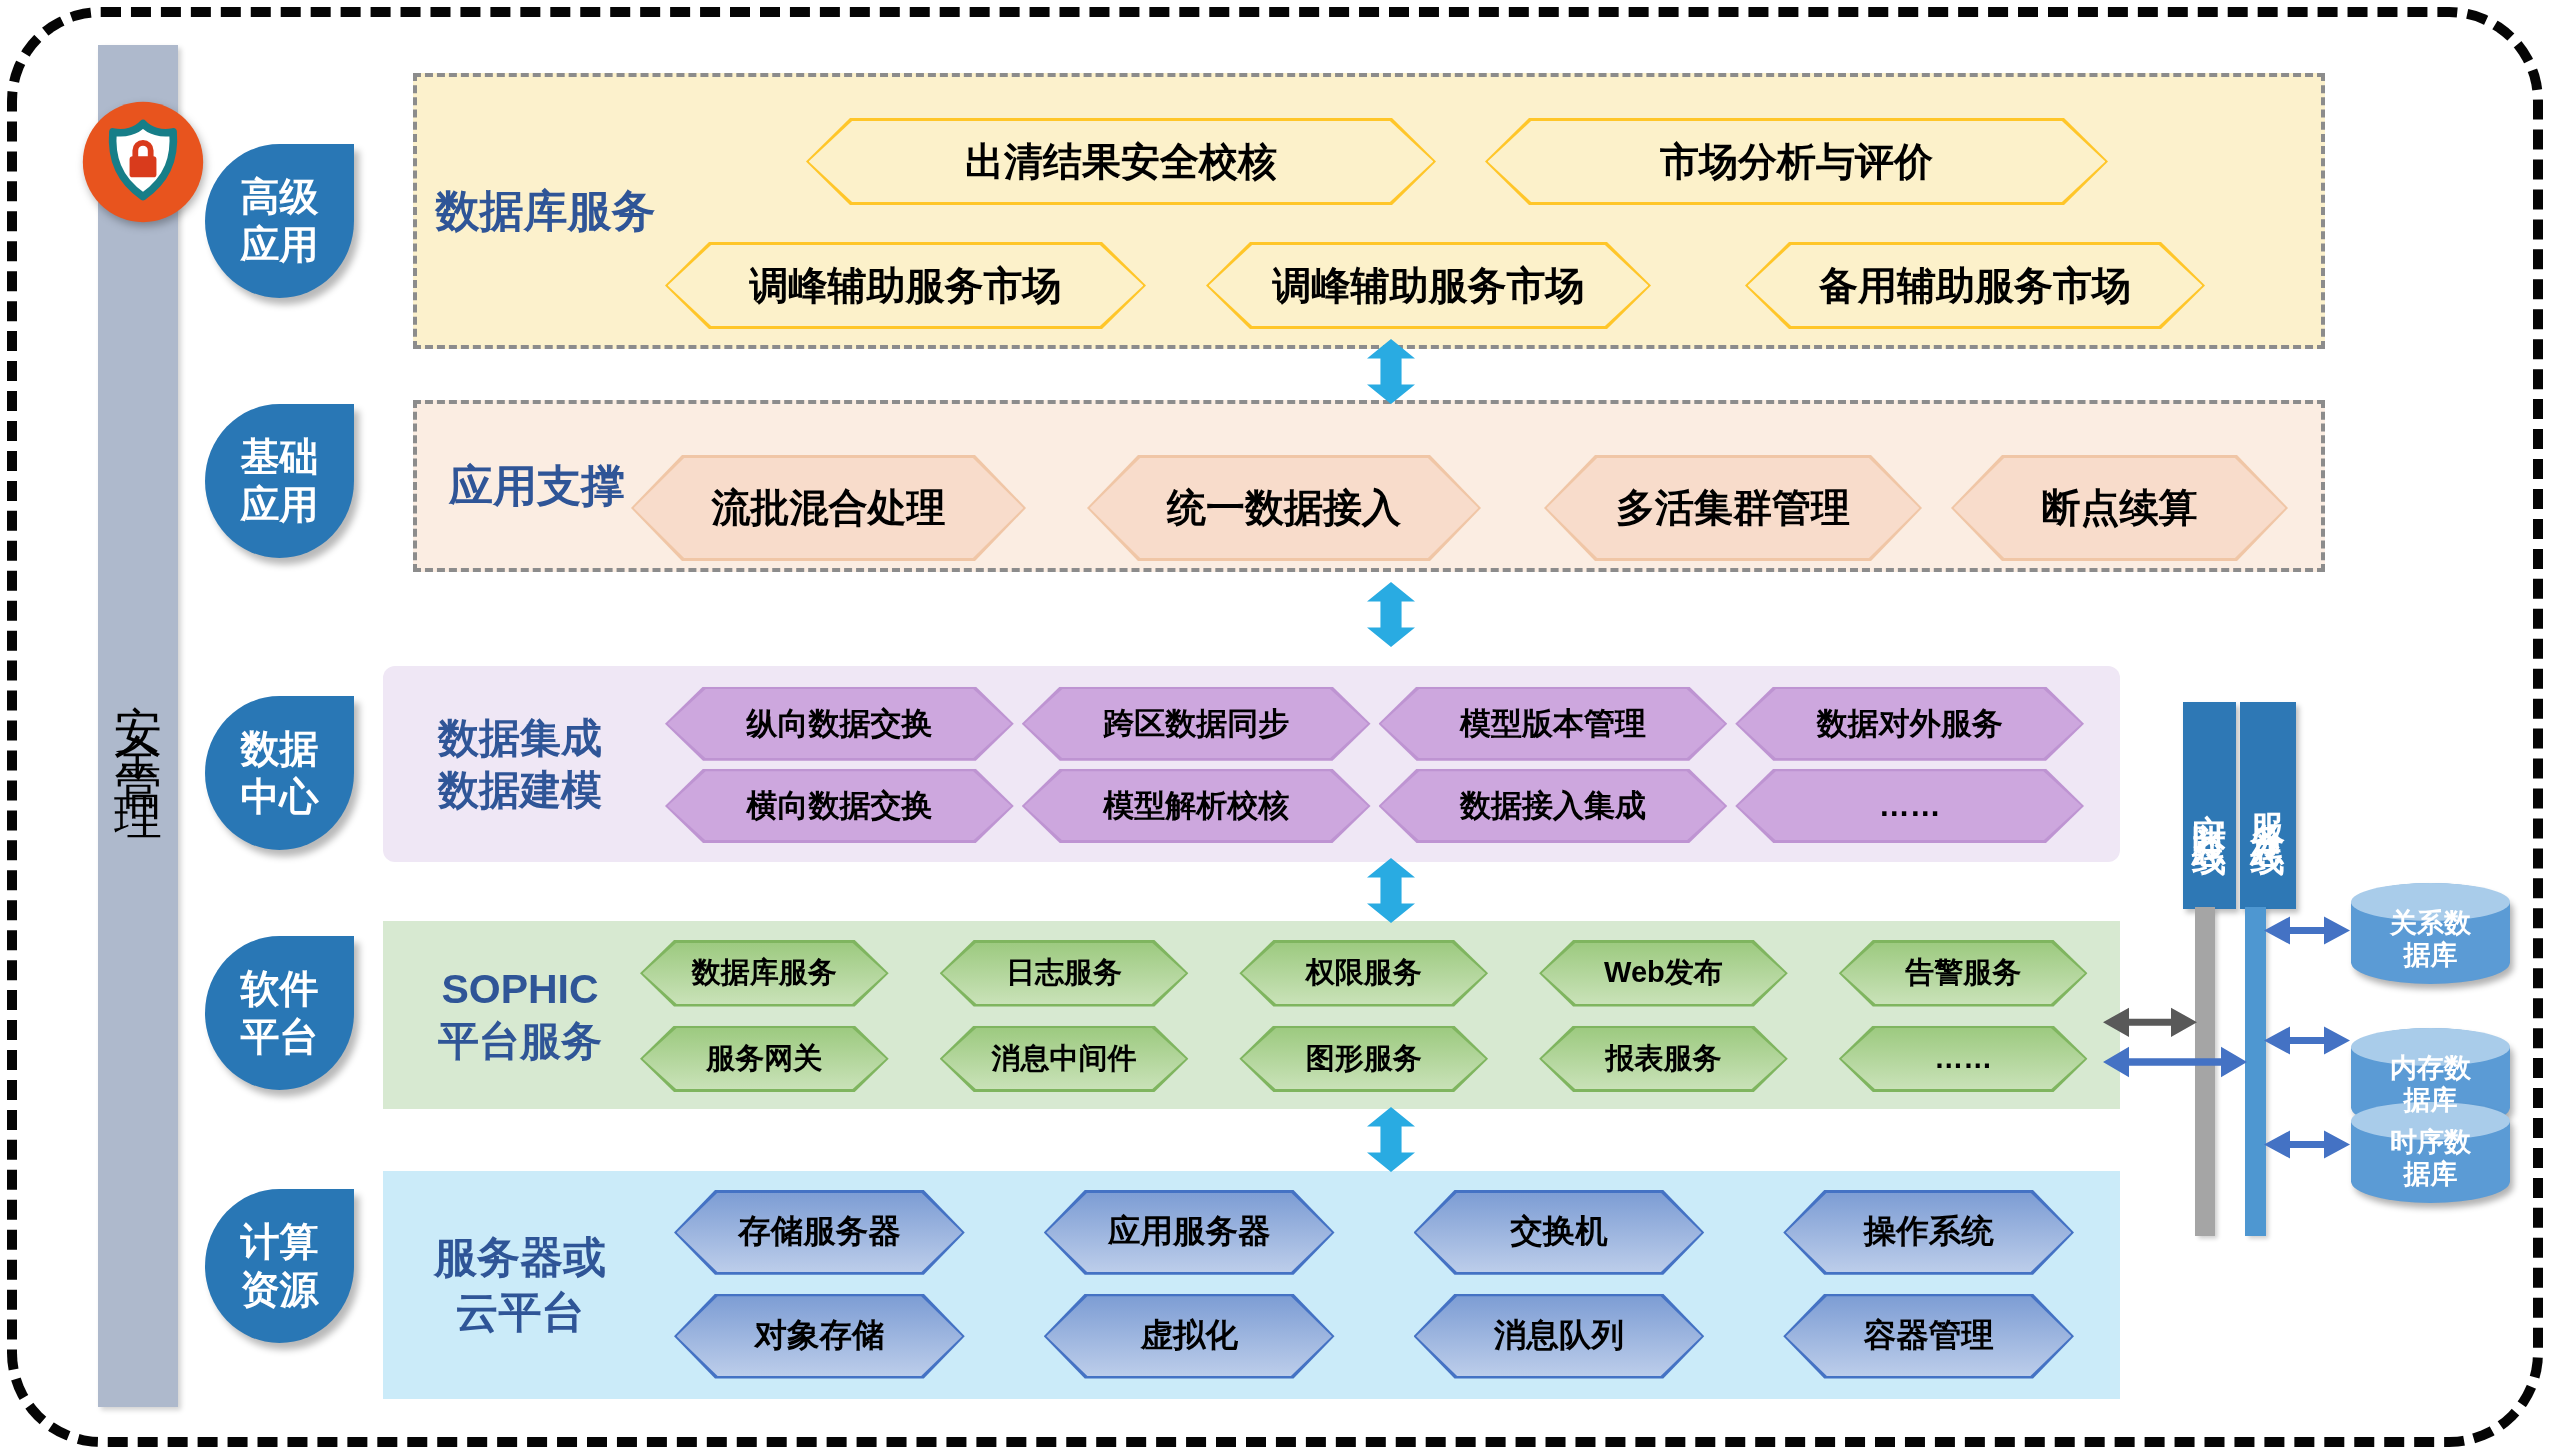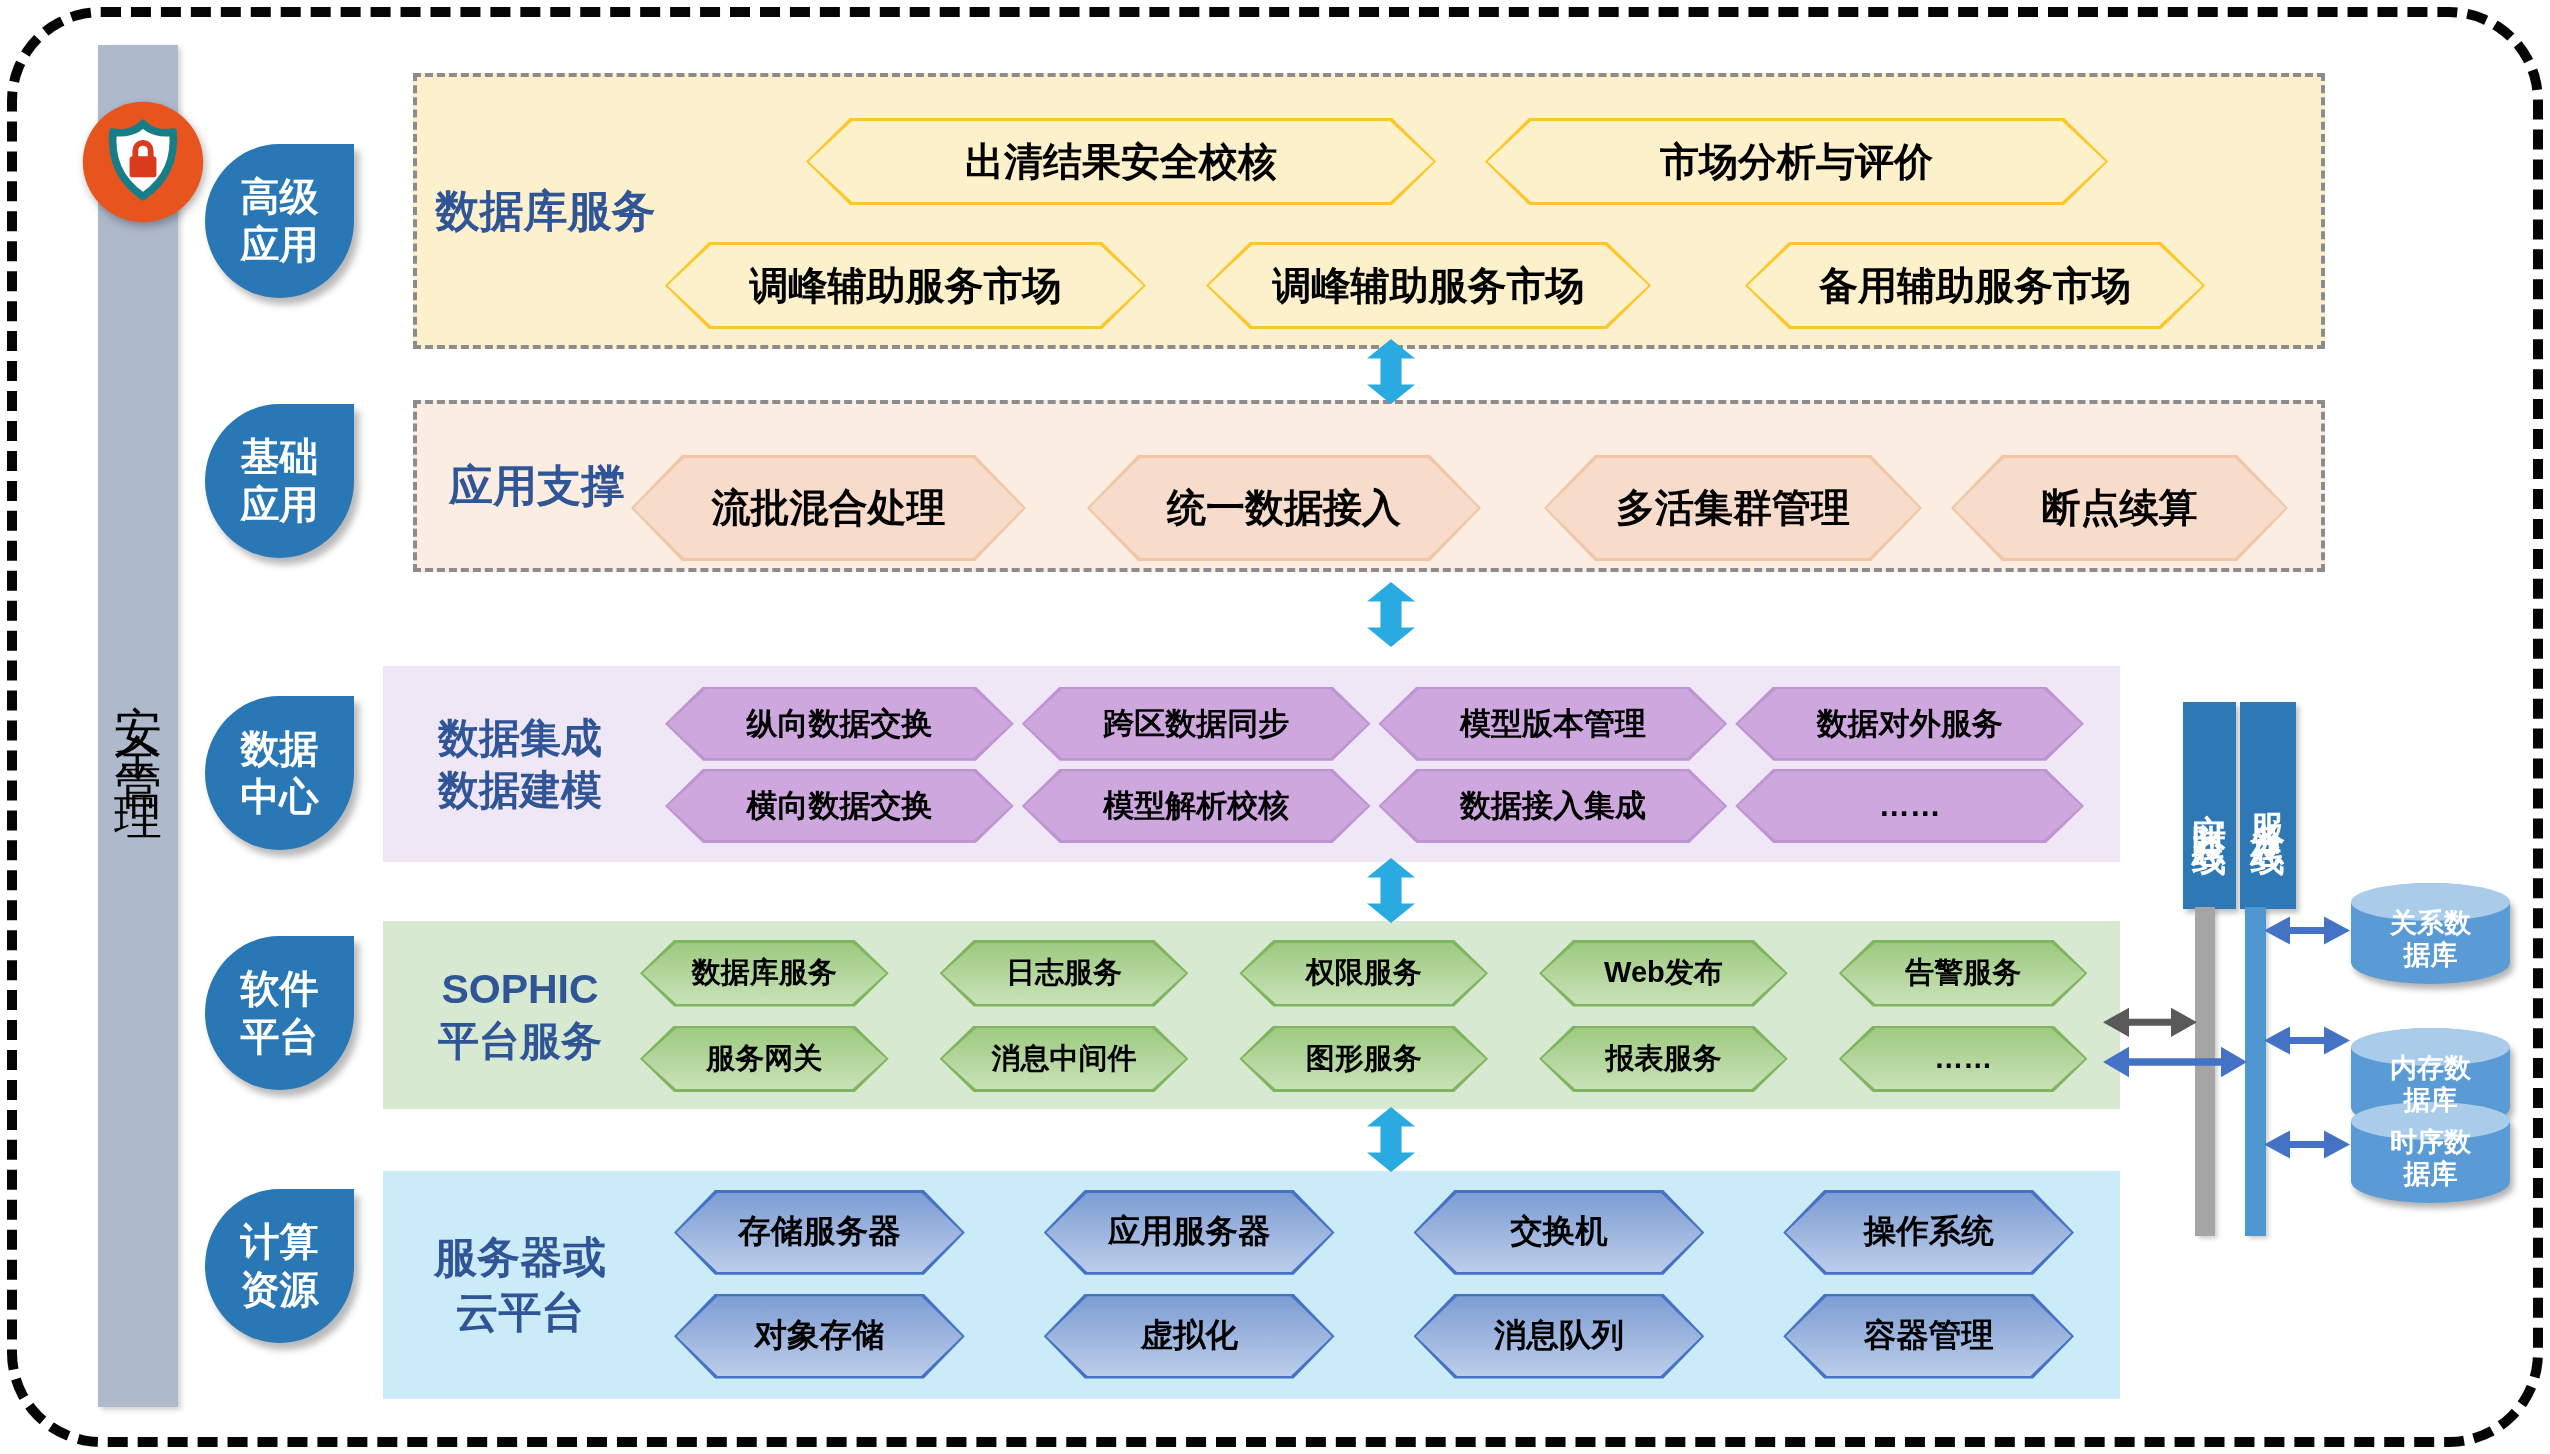--- a/index.html
+++ b/index.html
@@ -42,21 +42,21 @@
   .hx-compute .fill{background:linear-gradient(180deg,var(--compute_hex_top,#7D9DD4),var(--compute_hex_bottom,#BCCDEA));}
 
   .hexgrid{position:absolute;display:grid;}
   .hexgrid .hex{position:relative;}
   .grid-data{left:282px;top:20.5px;right:36px;bottom:19px;grid-template-columns:repeat(4,1fr);column-gap:82px;row-gap:19px;gap:8px;}
   .grid-platform{left:257px;top:19px;right:32.5px;bottom:17px;grid-template-columns:repeat(5,1fr);column-gap:51px;row-gap:19px;}
   .grid-compute{left:291px;top:19px;right:46px;bottom:20.5px;grid-template-columns:repeat(4,1fr);column-gap:79px;row-gap:19px;}
 
   .row-scene{left:413px;top:73px;width:1904px;height:268px;background:var(--scene_bg,#FCF1CC);border:4.3px dashed #8C8C8C;}
   .row-support{left:413px;top:400px;width:1904px;height:164px;background:var(--support_bg,#FBEDE2);border:4.3px dashed #8C8C8C;}
-  .row-data{left:383px;top:666px;width:1737px;height:196px;background:var(--data_bg,#EFE7F5);}
+  .row-data{left:383px;top:666px;width:1737px;height:196px;background:var(--data_bg,#EFE7F5);border-radius:12px;}
   .row-platform{left:383px;top:921px;width:1737px;height:188px;background:var(--platform_bg,#D7E9D1);}
   .row-compute{left:383px;top:1171px;width:1737px;height:228px;background:var(--compute_bg,#CBEBF9);}
   .t-scene{width:257px;font-size:44px;}
   .t-support{width:240px;font-size:44px;}
   .t-data{font-size:41px;}
   .t-platform{font-size:41px;}
   .t-compute{font-size:43px;}
 
   .varrow{position:absolute;left:1367px;width:48px;height:65px;background:var(--cyan_arrow,#29ABE2);
     clip-path:polygon(50% 0,100% 30%,72% 30%,72% 70%,100% 70%,50% 100%,0 70%,28% 70%,28% 30%,0 30%);}

